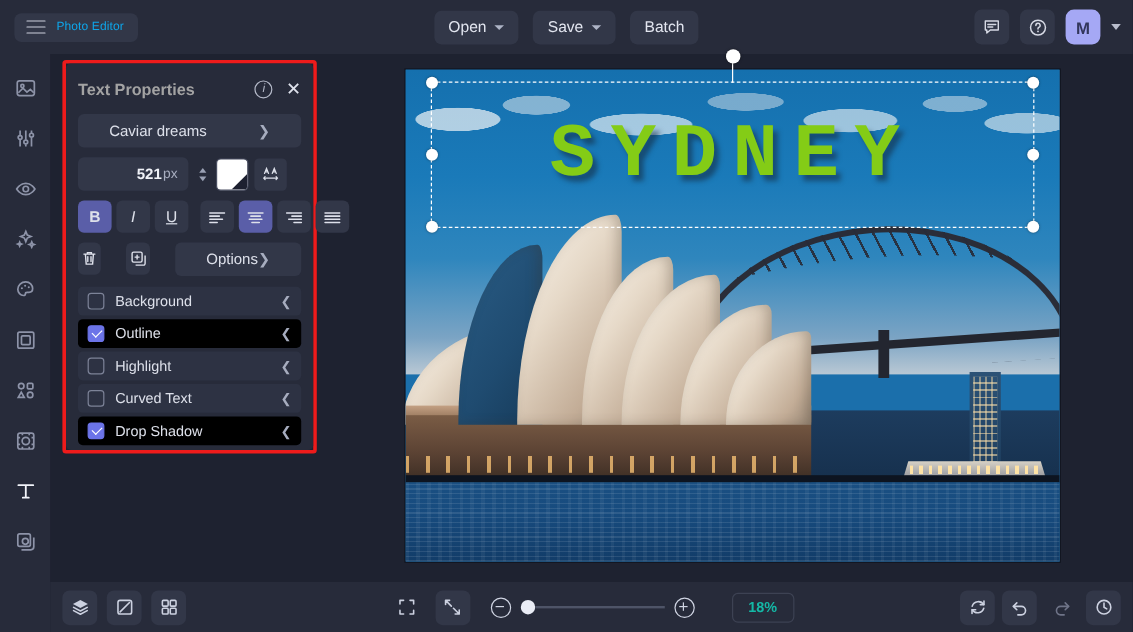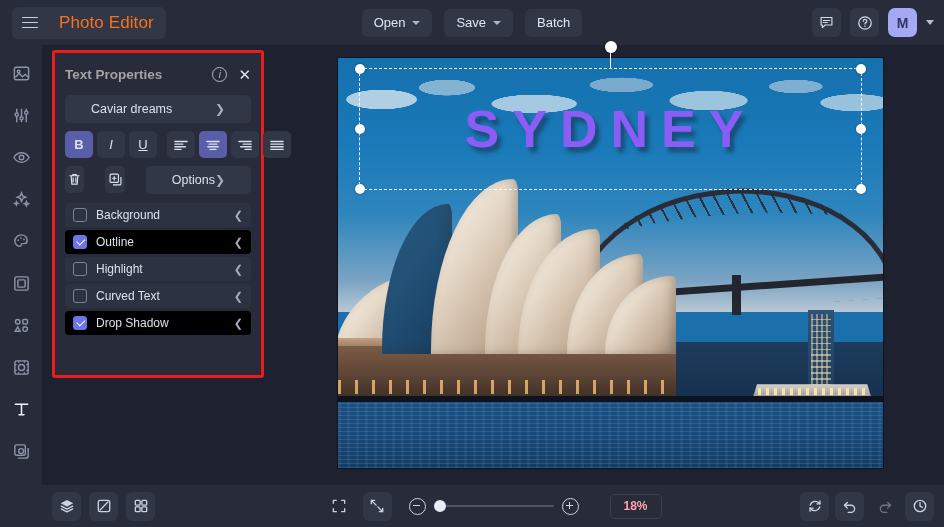--- a/index.html
+++ b/index.html
@@ -16,21 +16,21 @@
   #topbar {
     position: absolute; left: 0; top: 0; width: 944px; height: 45px;
     background: #272b3a;
     display: flex; align-items: center;
   }
   .brand {
     display: flex; align-items: center; gap: 9px;
     margin-left: 12px; padding: 6px 12px 6px 10px;
     background: #323748; border-radius: 6px;
   }
-  .brand-title { font-size: 17px; color: #f97316; letter-spacing: .1px; margin-left: 12px; }
+  .brand-title { font-size: 10px; color: #0ea5e9; letter-spacing: .1px; }
   .hamburger { width: 16px; height: 12px; display: flex; flex-direction: column; justify-content: space-between; }
   .hamburger i { display: block; height: 1.8px; background: #ccd0dc; border-radius: 1px; }
 
   .center-tools {
     position: absolute; left: 0; right: 0; top: 0; height: 45px;
     display: flex; align-items: center; justify-content: center; gap: 12px;
     pointer-events: none;
   }
   .center-tools > * { pointer-events: auto; }
   .tbtn {
@@ -209,23 +209,23 @@
   .h-bl { left: -5px; bottom: -5px; } .h-br { right: -5px; bottom: -5px; }
   .h-ml { left: -5px; top: 50%; margin-top: -5px; }
   .h-mr { right: -5px; top: 50%; margin-top: -5px; }
   .rot-stem {
     position: absolute; left: 50%; top: -22px; width: 1.5px; height: 22px;
     background: #fff; margin-left: -.75px;
   }
   .h-rot { left: 50%; top: -28px; margin-left: -6px; width: 12px; height: 12px; }
   #sydney-text {
     position: absolute; inset: 0; display: flex; align-items: center; justify-content: center;
-    color: #8b5cf6; font-size: 52px; font-weight: bold; letter-spacing: 13px;
+    color: #84cc16; font-size: 63px; font-weight: bold; letter-spacing: 13px;
     text-shadow: 4px 5px 4px rgba(20,40,60,.55);
-    font-family: Liberation Sans, sans-serif; white-space: nowrap; user-select: none;
+    font-family: Liberation Mono, monospace; white-space: nowrap; user-select: none;
   }
 
   
   #panel-frame {
     position: absolute; left: 52px; top: 50px; width: 212px; height: 328px;
     border: 3px solid #ee1b1b; border-radius: 3px; z-index: 40;
   }
   #panel {
     position: absolute; left: 55px; top: 53px; width: 206px; height: 322px;
     background: #272b3a; border-radius: 4px; z-index: 41;
@@ -341,21 +341,21 @@
   }
   .circ-btn::before {
     content: ''; position: absolute; left: 3.2px; top: 6.3px; width: 7.5px; height: 1.5px; background: #cfd4e2;
   }
   .circ-btn.plus::after {
     content: ''; position: absolute; left: 6.3px; top: 3.2px; width: 1.5px; height: 7.5px; background: #cfd4e2;
   }
   .zoom-val {
     min-width: 52px; height: 25px; border-radius: 5px; border: 1px solid #3d4253;
     display: flex; align-items: center; justify-content: center;
-    font-size: 12px; color: #fca5a5; font-weight: bold; margin-left: 14px; cursor: pointer;
+    font-size: 12px; color: #14b8a6; font-weight: bold; margin-left: 14px; cursor: pointer;
   }
 </style>
 </head>
 <body>
 
 <div id="app">
 
   <div id="topbar">
     <div class="brand">
       <span class="hamburger">
@@ -525,20 +525,38 @@
       <span class="ic-x">✕</span>
     </div>
 
     <div class="row">
       <div class="field full">
         <span class="field-text">Caviar dreams</span>
         <span class="chev-r">❯</span>
       </div>
     </div>
 
+    <div class="row">
+      <div class="sizebox">
+        <span class="size-num">521</span>
+        <span class="size-unit">px</span>
+      </div>
+      <div class="spinner">
+        <span class="sp-up"></span>
+        <span class="sp-dn"></span>
+      </div>
+      <div class="swatch"></div>
+      <div class="aabtn">
+        <svg width="17" height="16" viewBox="0 0 20 18">
+          <path d="M4 8.5L6 3.6 8 8.5M4.6 7h2.8" stroke="#dde0ea" fill="none" stroke-width="1.2" stroke-linecap="round"></path>
+          <path d="M11.6 8.5l2-4.9 2 4.9M12.2 7H15" stroke="#dde0ea" fill="none" stroke-width="1.2" stroke-linecap="round"></path>
+          <path d="M3.4 13h13M4.6 11.6L3.2 13l1.4 1.4M15.4 11.6L16.8 13l-1.4 1.4" stroke="#dde0ea" fill="none" stroke-width="1.2" stroke-linecap="round" stroke-linejoin="round"></path>
+        </svg>
+      </div>
+    </div>
 
     <div class="row">
       <div class="fmt-group">
         <div class="fmt on">
           <b>B</b>
         </div>
         <div class="fmt">
           <i>I</i>
         </div>
         <div class="fmt">

